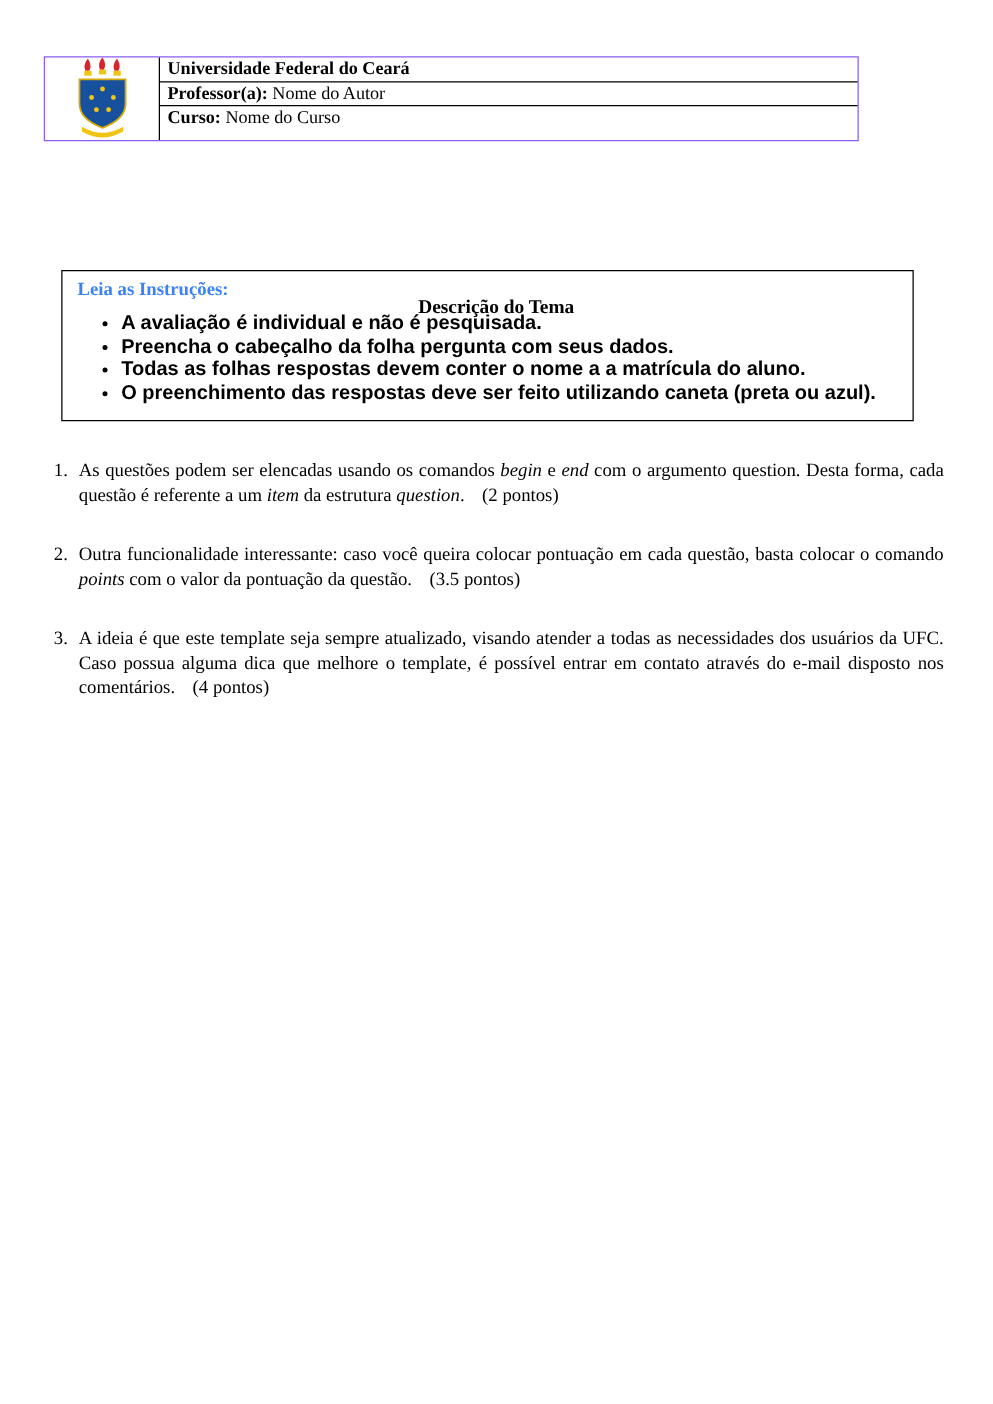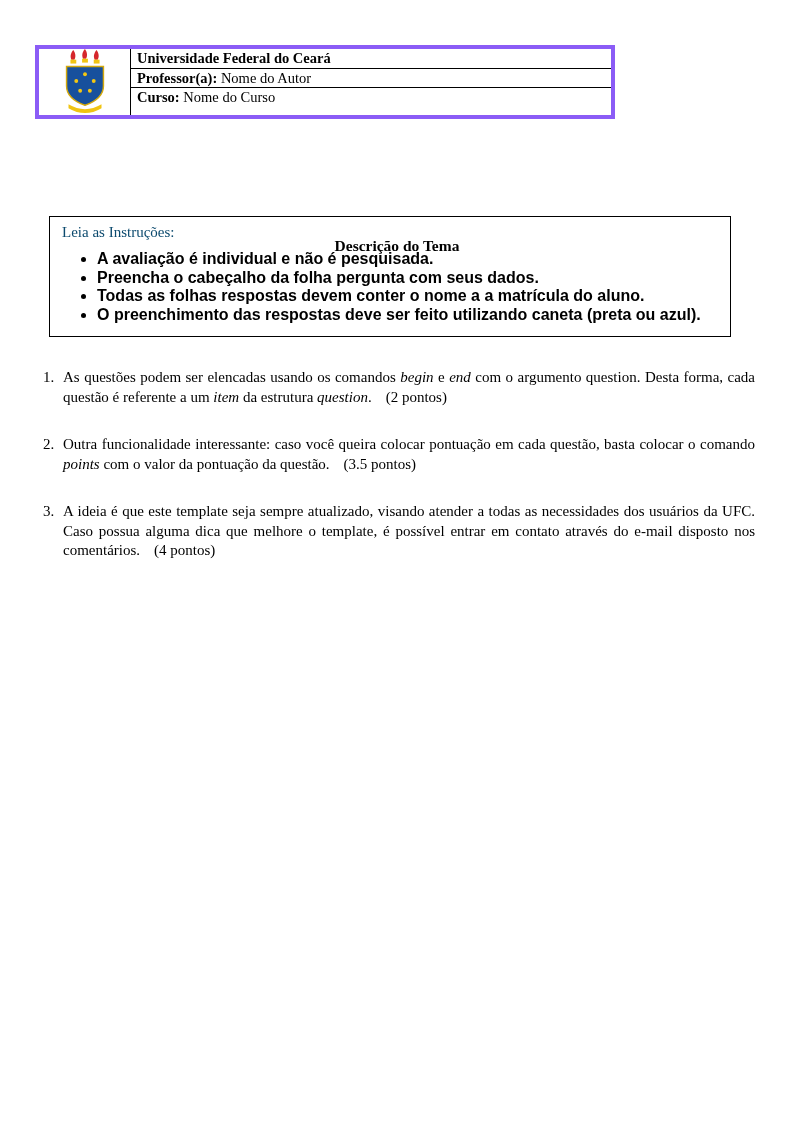--- a/index.html
+++ b/index.html
@@ -13,23 +13,23 @@
     background: #ffffff;
     color: #000;
     font-family: "Liberation Serif", "DejaVu Serif", serif;
   }
 
   
   .header-table {
     position: absolute;
     top: 45px;
     left: 35px;
-    width: 580px;
+    width: 652px;
     display: flex;
-    border: 4px solid #8b5cf6;
+    border: 1px solid #8b5cf6;
   }
   .logo-cell {
     width: 92px;
     border-right: 1px solid #000;
     display: flex;
     align-items: center;
     justify-content: center;
   }
   .header-rows { flex: 1; display: flex; flex-direction: column; }
   .hrow {
@@ -62,22 +62,22 @@
   
   .instructions {
     position: absolute;
     top: 216px;
     left: 49px;
     width: 682px;
     border: 1px solid #000;
     padding: 7px 12px 12px 12px;
   }
   .instructions-title {
-    color: #0c4a6e;
-    font-weight: normal;
+    color: #3b82f6;
+    font-weight: bold;
     font-size: 15px;
   }
   .instructions ul {
     margin: 9px 0 0 35px;
     list-style-type: disc;
   }
   .instructions li {
     font-family: "Liberation Sans", "DejaVu Sans", sans-serif;
     font-weight: bold;
     font-size: 16px;

